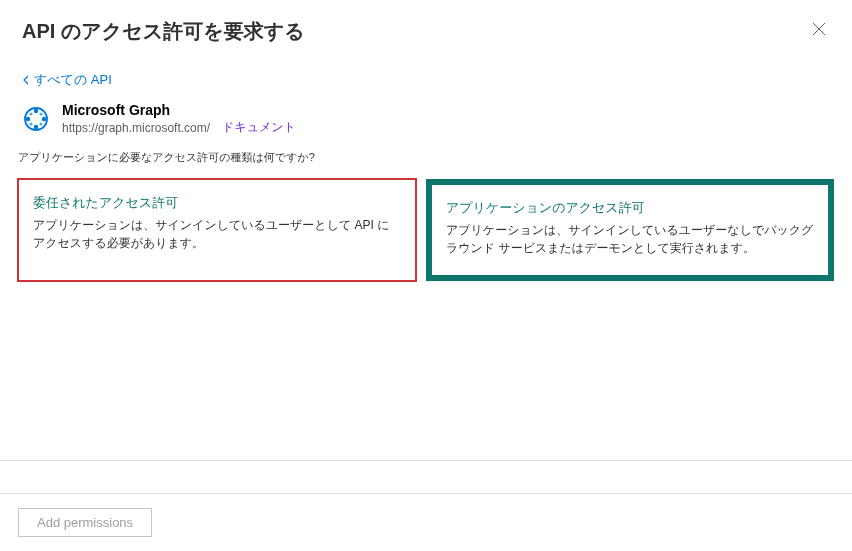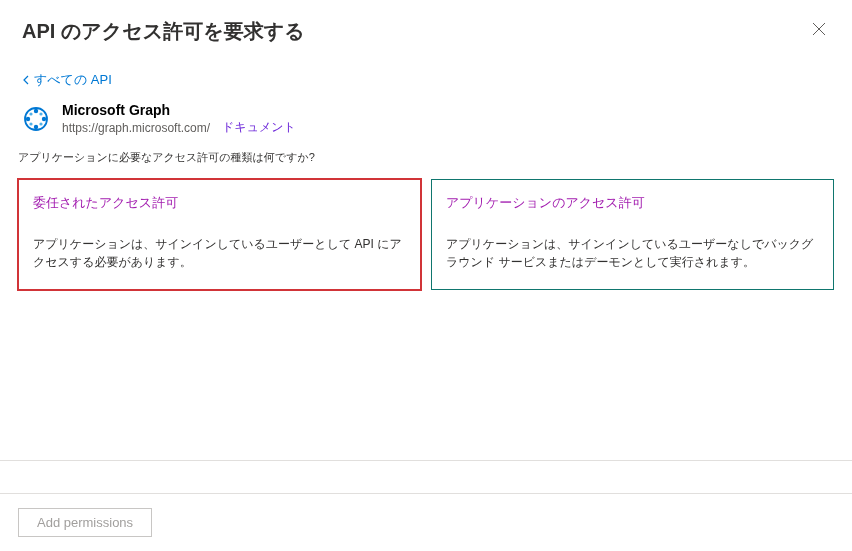--- a/index.html
+++ b/index.html
@@ -90,33 +90,33 @@
       font-size: 11px;
       color: #323130;
     }
     .options-row {
       display: flex;
       gap: 10px;
       padding: 0 18px;
     }
     .option-card {
       flex: 1;
-      border: 1px solid #0f766e;
+      border: 6px solid #0f766e;
       padding: 14px 14px 18px 14px;
       cursor: pointer;
       min-height: 78px;
     }
     .option-card.highlighted {
       border: 2px solid #d13438;
       margin: -1px;
     }
     .option-title {
       font-size: 13px;
-      color: #a21caf;
-      margin-bottom: 23px;
+      color: #0f766e;
+      margin-bottom: 4px;
     }
     .option-desc {
       font-size: 12px;
       color: #323130;
       line-height: 1.5;
     }
     .footer {
       position: absolute;
       bottom: 0;
       left: 0;

